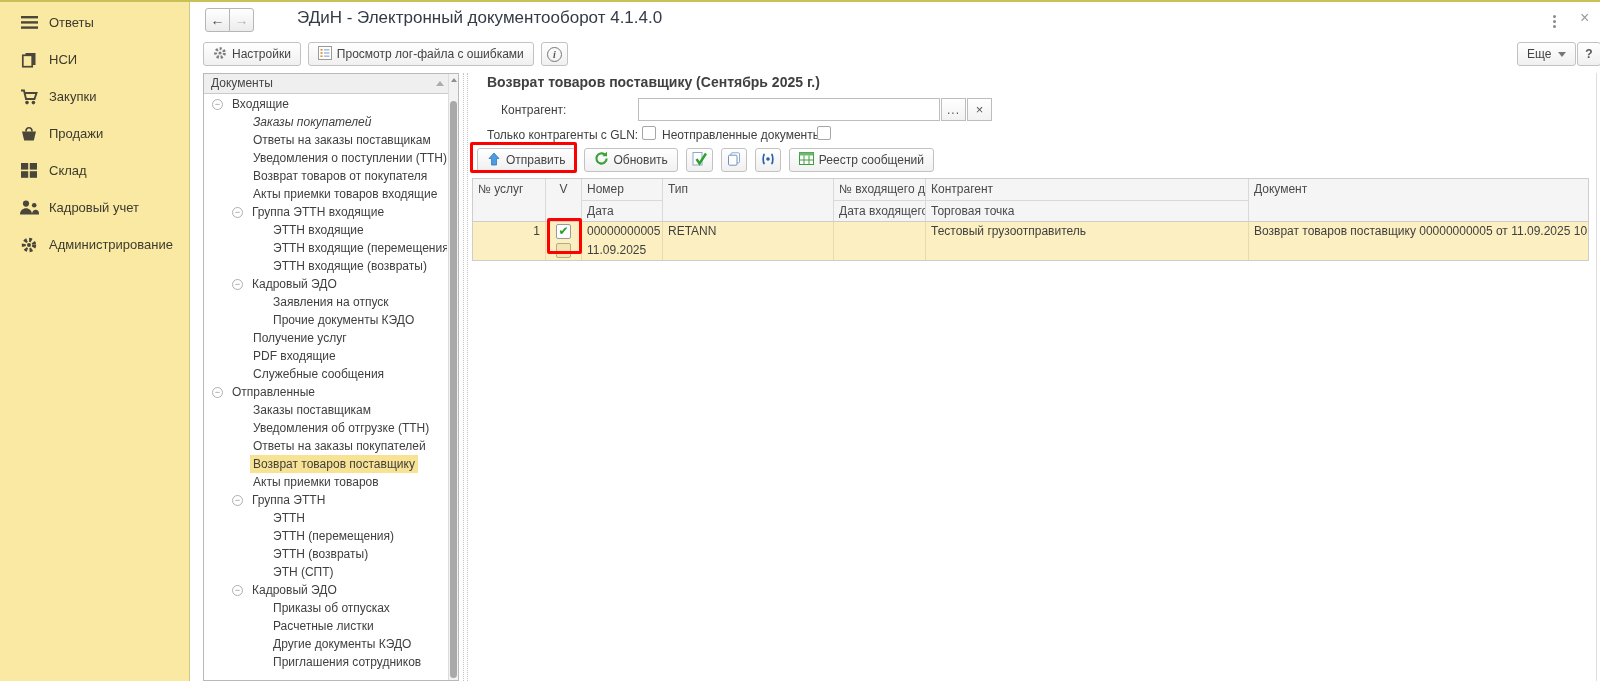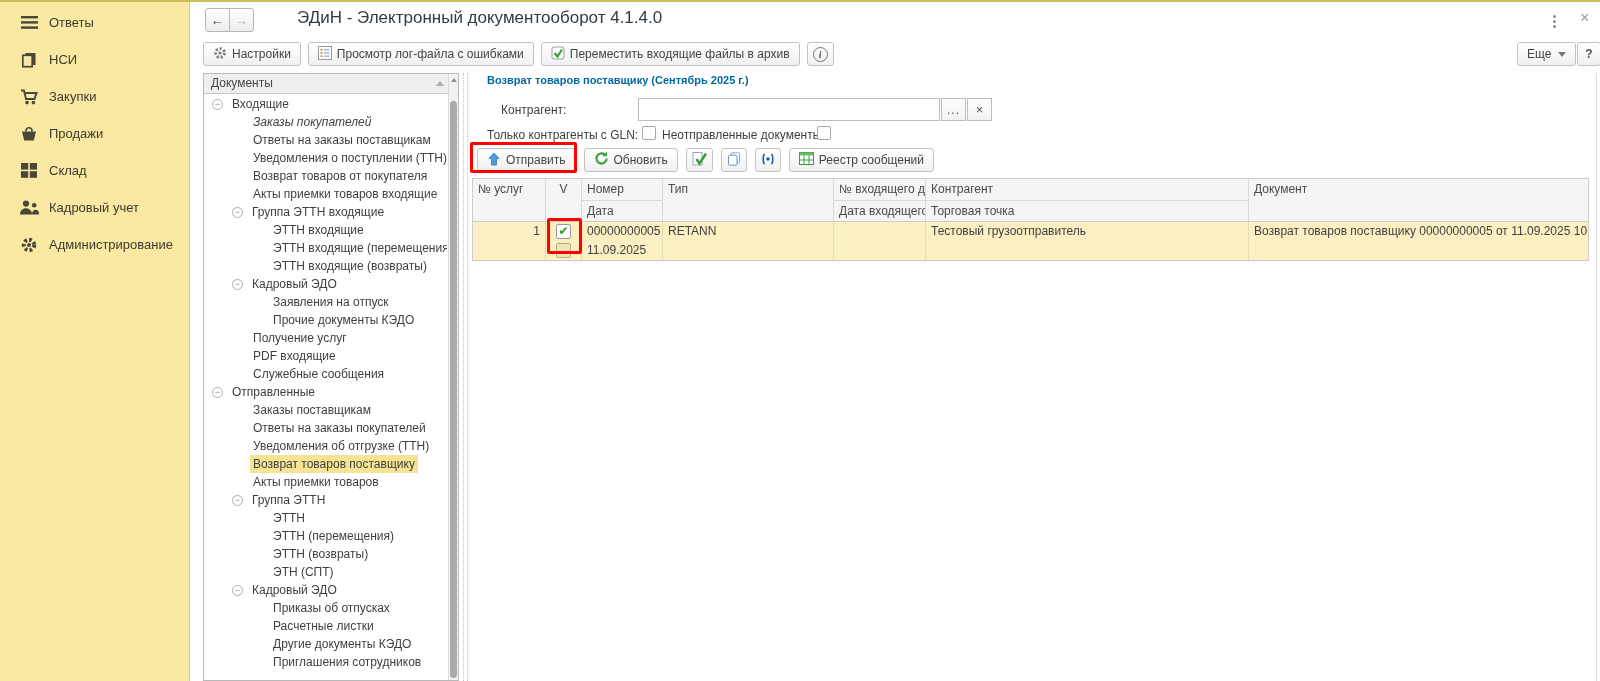--- a/index.html
+++ b/index.html
@@ -47,21 +47,21 @@
   .tree-item.selected .tlabel { background:var(--tree-selected,#f8e293); }
   .vscroll { position:absolute; right:0; top:0; bottom:0; width:10px; background:#f2f2f2; border-left:1px solid #dcdcdc; }
   .scrollup { position:absolute; top:4px; left:1px; width:8px; height:6px; }
   .scrollup b { display:block; margin:0 auto; width:0; height:0; border-left:3px solid transparent; border-right:3px solid transparent; border-bottom:4px solid #8f8f8f; }
   .vthumb { position:absolute; left:1px; right:1px; top:27px; bottom:2px; background:#a9a9a9; border-radius:4px; }
 
   .splitter { position:absolute; left:273px; top:73px; bottom:0; width:5px; border-left:1px dotted #c3c3c3; border-right:1px dotted #c3c3c3; }
   .formedge { position:absolute; left:1406px; top:73px; bottom:0; border-left:1px solid #dedede; }
 
   
-  .pagetitle { position:absolute; left:297px; top:74px; font-size:11px; font-weight:bold; color:#0369a1; }
+  .pagetitle { position:absolute; left:297px; top:74px; font-size:14px; font-weight:bold; color:#404040; }
   .fldlabel { position:absolute; left:311px; top:103px; }
   .fld { position:absolute; left:448px; top:98px; width:302px; height:23px; border:1px solid #bdbdbd; background:#fff; font:inherit; padding:0 4px; }
   .fbtn { position:absolute; top:98px; width:25px; height:23px; border:1px solid #bdbdbd; background:linear-gradient(#fff,#f2f2f2); display:flex; align-items:center; justify-content:center; color:#555; cursor:pointer; }
   .fbtn.ellipsis { left:751px; letter-spacing:1px; }
   .fbtn.clear { left:777px; font-size:13px; }
 
   .cblabel1 { position:absolute; left:297px; top:128px; }
   .cblabel2 { position:absolute; left:472px; top:128px; }
   .checkbox { position:absolute; width:14px; height:14px; border:1px solid #a6a6a6; border-radius:2px; background:#fff; cursor:pointer; }
   .cb-gln { left:452px; top:126px; }
@@ -204,27 +204,20 @@
             <rect x="0.5" y="0.5" width="13" height="13" fill="#fff" stroke="#9a9a9a"></rect>
             <rect x="2.5" y="3" width="2" height="1.6" fill="#d98a2b"></rect>
             <rect x="6" y="3" width="5.5" height="1.6" fill="#a9c0dc"></rect>
             <rect x="2.5" y="6.2" width="2" height="1.6" fill="#d98a2b"></rect>
             <rect x="6" y="6.2" width="5.5" height="1.6" fill="#a9c0dc"></rect>
             <rect x="2.5" y="9.4" width="2" height="1.6" fill="#d98a2b"></rect>
             <rect x="6" y="9.4" width="5.5" height="1.6" fill="#a9c0dc"></rect>
           </svg></span>
       <span>Просмотр лог-файла с ошибками</span>
     </div>
-    <div class="btn">
-      <span class="ic"><svg width="14" height="14" viewBox="0 0 14 14">
-            <rect x="1" y="1" width="12" height="12" rx="2" fill="#fff" stroke="#9a9a9a"></rect>
-            <path d="M3.5 7l3 3.5L11 3.5" fill="none" stroke="#2fa12f" stroke-width="2.2"></path>
-          </svg></span>
-      <span>Переместить входящие файлы в архив</span>
-    </div>
     <div class="btn iconic">
       <span class="infoic">i</span>
     </div>
   </div>
 
   <div class="btn more">
     <span>Еще</span>
     <span class="caret"></span>
   </div>
   <div class="btn help">?</div>
@@ -287,24 +280,24 @@
           <span class="tlabel">Служебные сообщения</span>
         </div>
         <div class="tree-item" style="padding-left: 8px;">
           <span class="expander">−</span>
           <span class="tlabel">Отправленные</span>
         </div>
         <div class="tree-item" style="padding-left: 46px;">
           <span class="tlabel">Заказы поставщикам</span>
         </div>
         <div class="tree-item" style="padding-left: 46px;">
+          <span class="tlabel">Уведомления об отгрузке (ТТН)</span>
+        </div>
+        <div class="tree-item" style="padding-left: 46px;">
           <span class="tlabel">Ответы на заказы покупателей</span>
-        </div>
-        <div class="tree-item" style="padding-left: 46px;">
-          <span class="tlabel">Уведомления об отгрузке (ТТН)</span>
         </div>
         <div class="tree-item selected" style="padding-left: 46px;">
           <span class="tlabel">Возврат товаров поставщику</span>
         </div>
         <div class="tree-item" style="padding-left: 46px;">
           <span class="tlabel">Акты приемки товаров</span>
         </div>
         <div class="tree-item" style="padding-left: 28px;">
           <span class="expander">−</span>
           <span class="tlabel">Группа ЭТТН</span>

